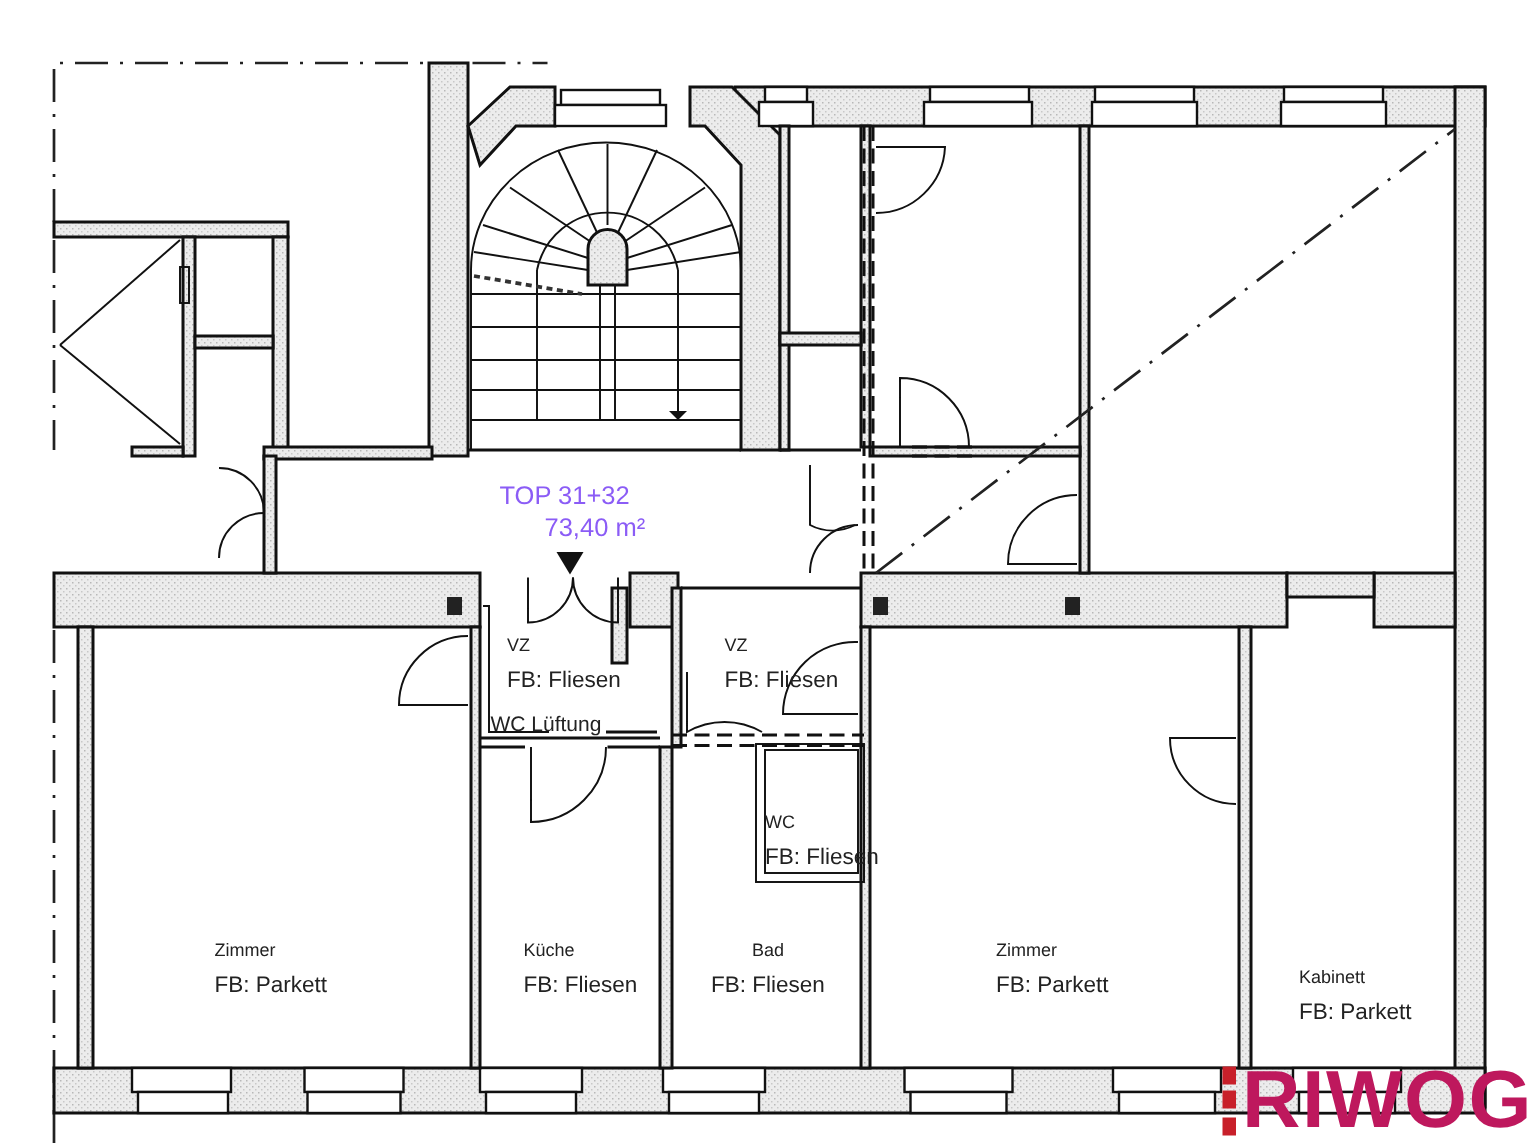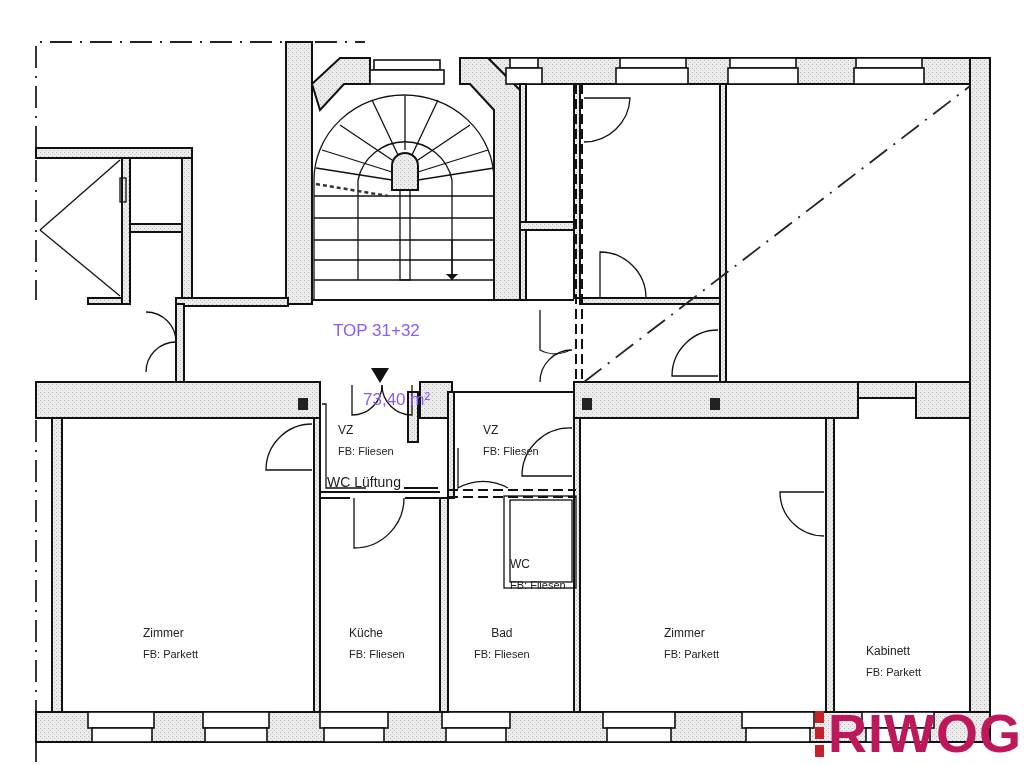--- a/index.html
+++ b/index.html
@@ -7,23 +7,23 @@
   #plan { position: absolute; left: 0; top: 0; width: 1024px; height: 765px; }
   .wall { fill: url(#hatch); stroke: #111; stroke-width: 2; }
   .line { stroke: #111; stroke-width: 2; fill: none; }
   .thin { stroke: #111; stroke-width: 1.3; fill: none; }
   .dash { stroke: #111; stroke-width: 2; fill: none; stroke-dasharray: 10 5; }
   .dashdot { stroke: #222; stroke-width: 1.8; fill: none; stroke-dasharray: 22 8 2 8; }
   .win { fill: #fff; stroke: #111; stroke-width: 1.6; }
   .arc { stroke: #111; stroke-width: 1.3; fill: none; }
   .lbl { position: absolute; font-size: 12px; color: #222; line-height: 1; white-space: nowrap; }
   .lbl .t { display: block; margin-bottom: 10px; font-size: 12px; }
-  .lbl .f { display: block; font-size: 11px; }
+  .lbl .f { display: block; font-size: 15px; }
   .unit-title { position: absolute; left: 333px; top: 320px; font-size: 17px; color: #8b5cf6; line-height: 1.25; }
-  .unit-title .area { display: block; padding-left: 30px; margin-top: 48px; }
+  .unit-title .area { display: block; padding-left: 30px; }
   .entry-arrow { position: absolute; left: 371px; top: 368px; width: 0; height: 0; border-left: 9px solid transparent; border-right: 9px solid transparent; border-top: 15px solid #111; }
   .small { font-size: 14px; }
   #logo { position: absolute; left: 815px; top: 708px; height: 50px; display: flex; align-items: center; }
   #logo .bar { width: 9px; height: 48px; position: relative; margin-right: 4px; }
   #logo .bar span { position: absolute; left: 0; width: 9px; background: #c8202a; }
   #logo .word { font-family: "Liberation Sans", sans-serif; font-weight: bold; font-size: 54px; letter-spacing: 1px; color: #be185d; line-height: 1; }
 </style>
 </head>
 <body>
 
@@ -220,21 +220,21 @@
   <span class="f">FB: Parkett</span>
 </div>
 <div class="lbl" style="left:338px; top:424px;">
   <span class="t">VZ</span>
   <span class="f">FB: Fliesen</span>
 </div>
 <div class="lbl" style="left:483px; top:424px;">
   <span class="t">VZ</span>
   <span class="f">FB: Fliesen</span>
 </div>
-<div class="lbl" style="left:510px; top:558px;">
+<div class="lbl" style="left:510px; top:542px;">
   <span class="t">WC</span>
   <span class="f">FB: Fliesen</span>
 </div>
 <div class="lbl small" style="left:327px; top:475px;">WC Lüftung</div>
 
 <div id="logo">
   <div class="bar">
     <span style="top:2px; height:12px;"></span>
     <span style="top:18px; height:12px;"></span>
     <span style="top:36px; height:12px;"></span>

